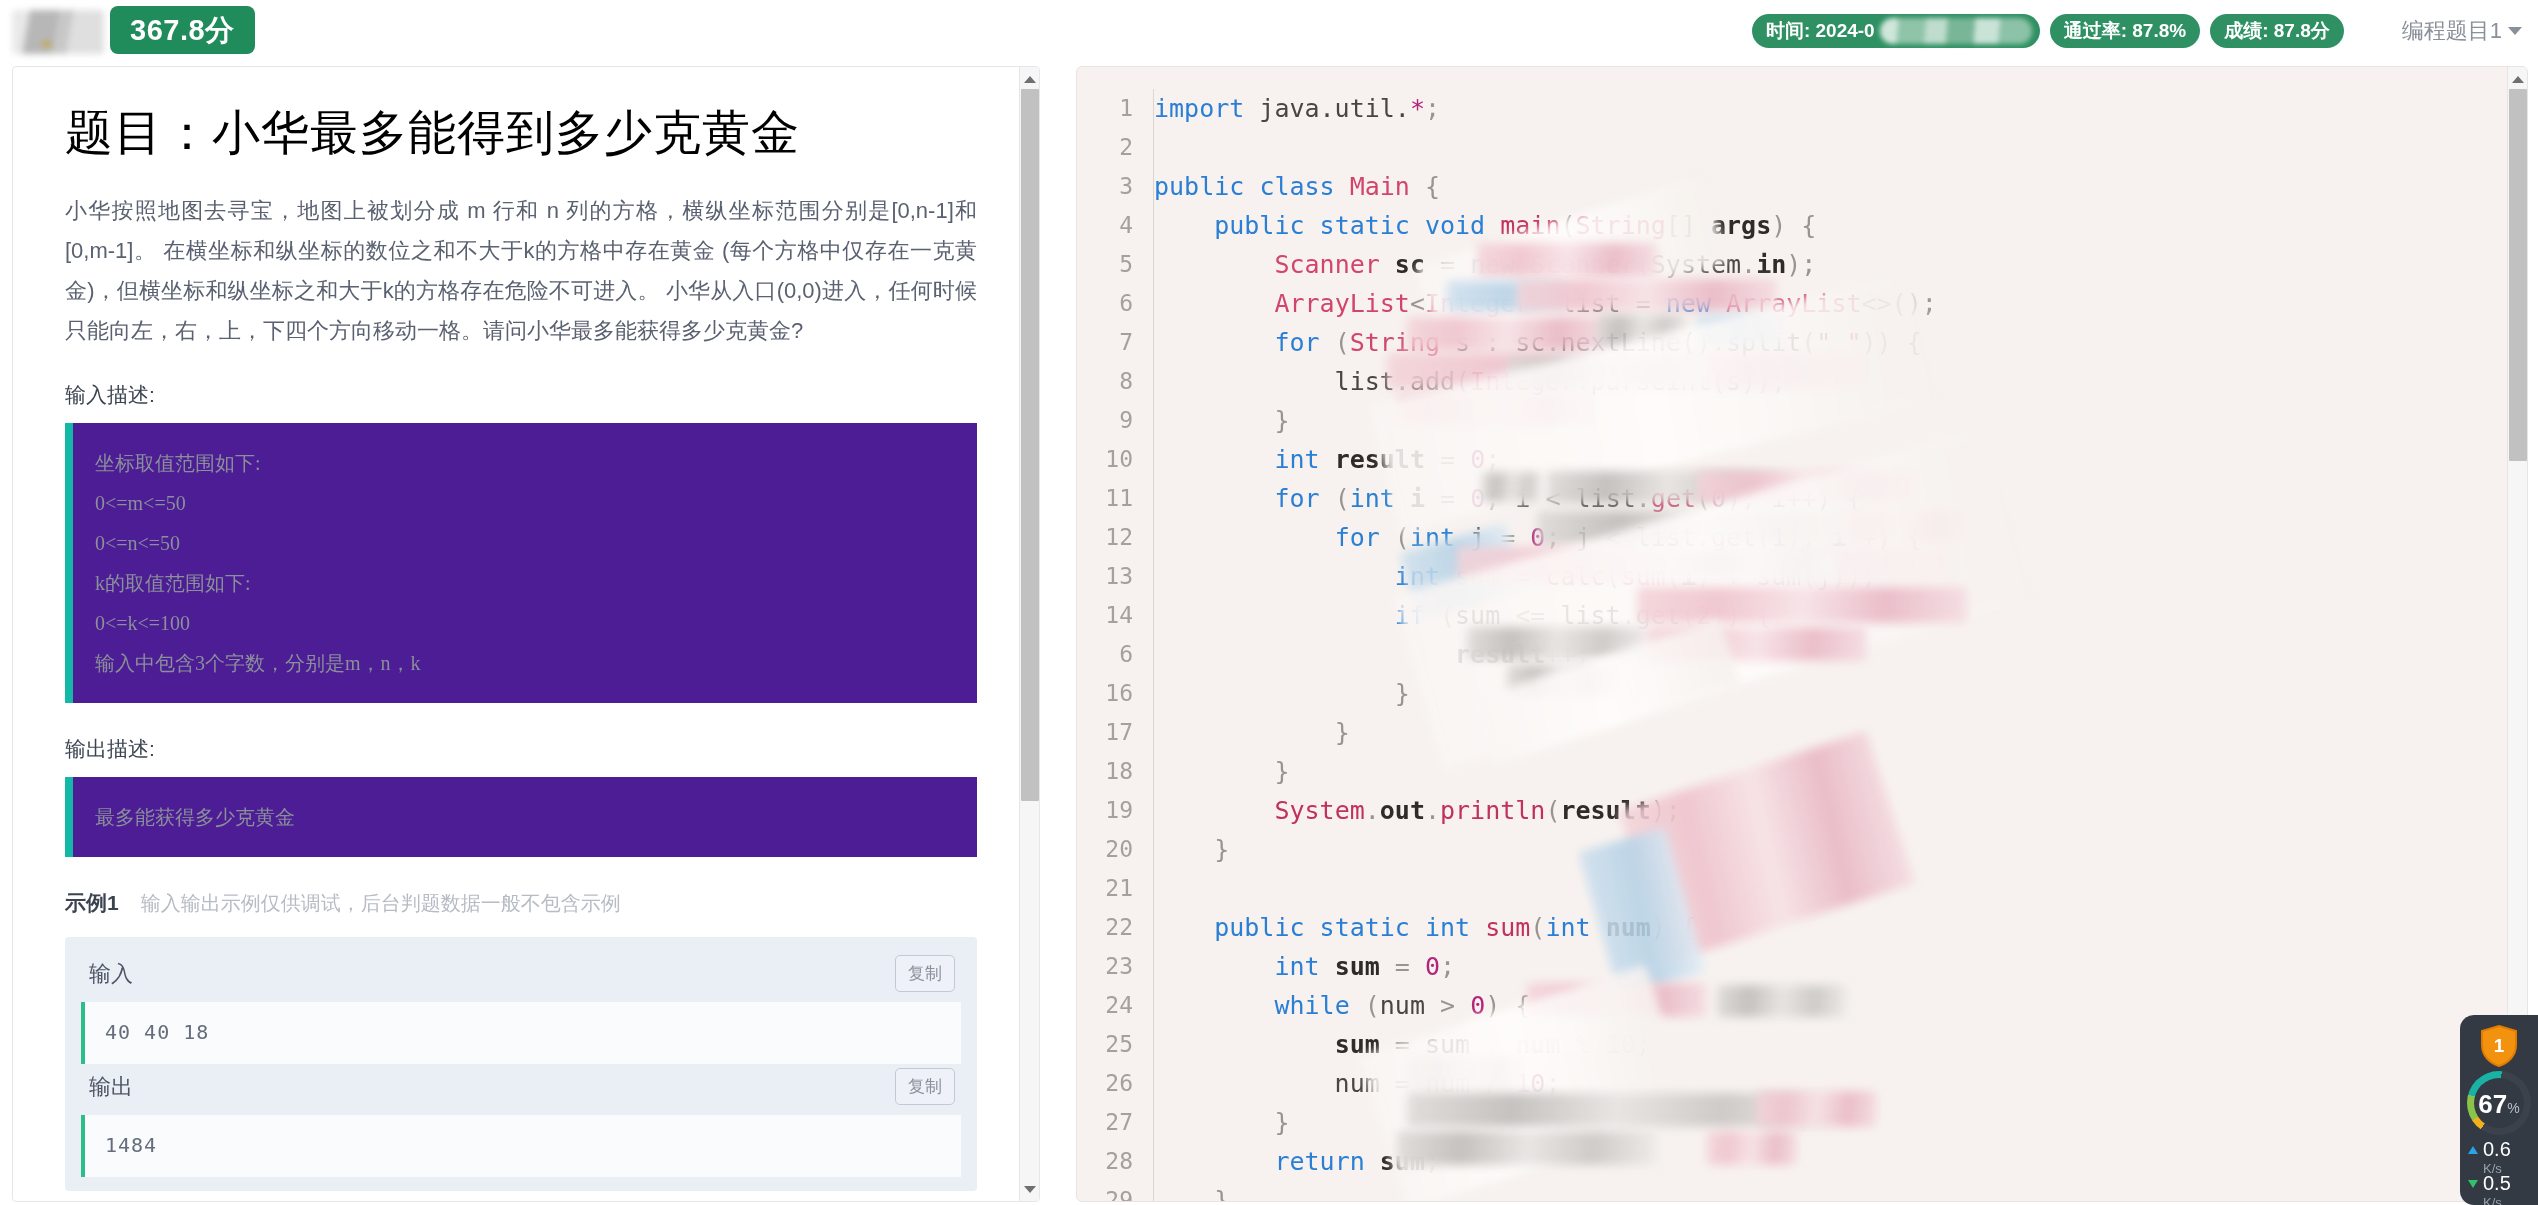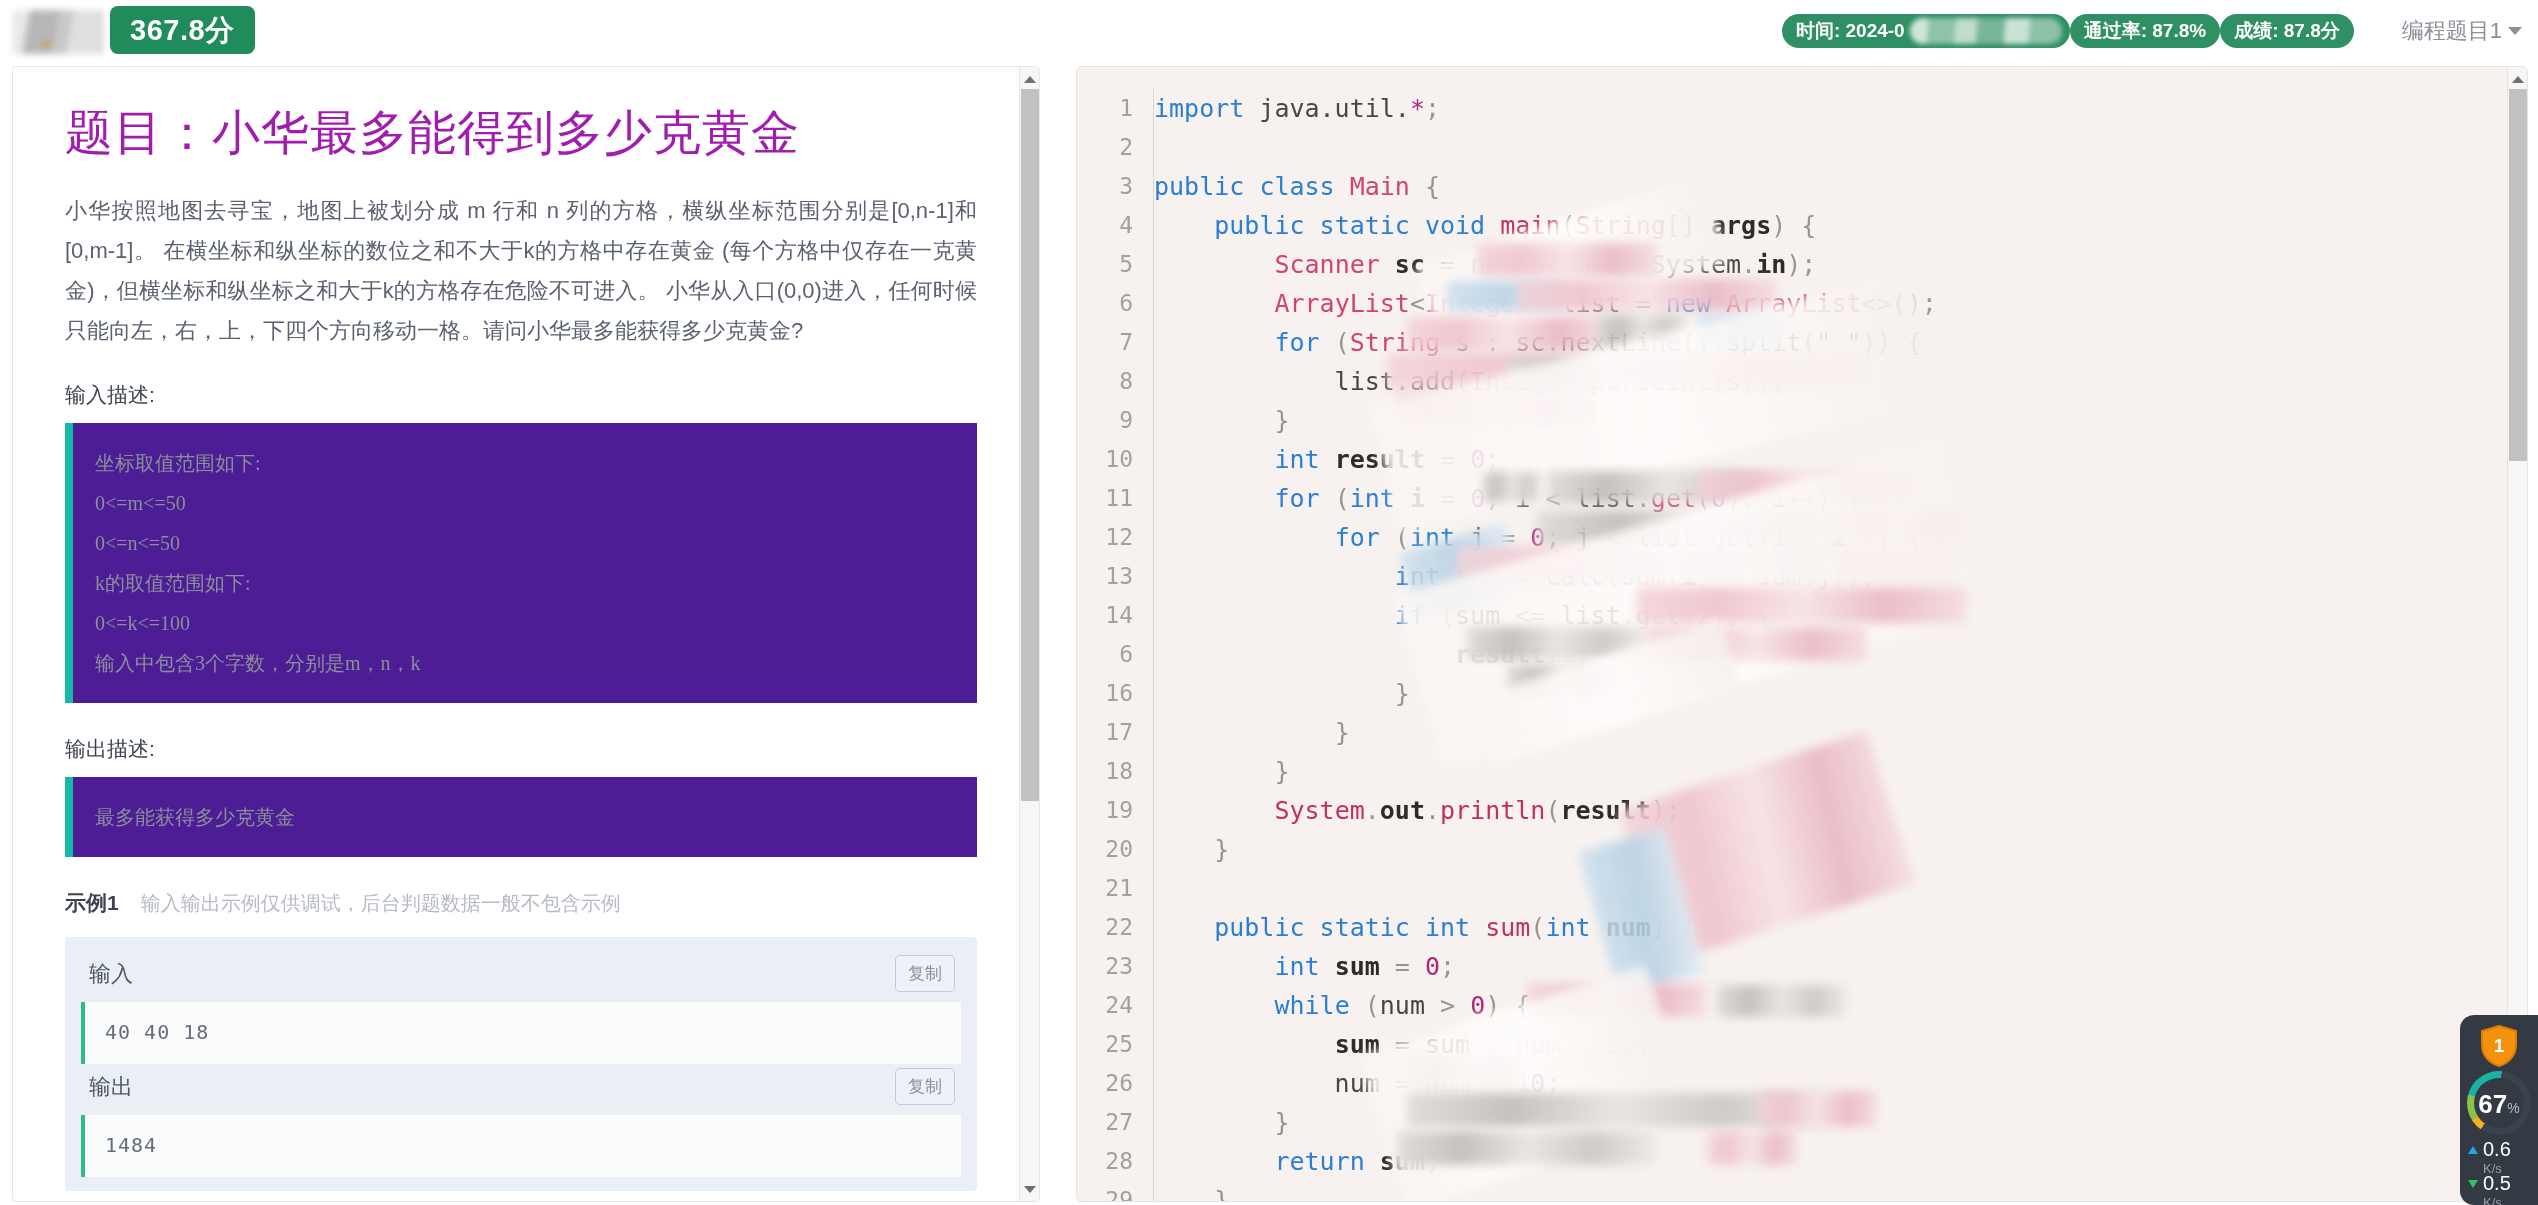--- a/index.html
+++ b/index.html
@@ -37,21 +37,21 @@
     border-radius: 8px;
     color: #ffffff;
     font-size: 29px; font-weight: bold;
     line-height: 48px;
     letter-spacing: .5px;
     white-space: nowrap;
   }
 
   .hdr-right {
     position: absolute; right: 8px; top: 14px;
-    display: flex; align-items: center; 
+    display: flex; align-items: center; gap: 10px;
   }
   .pill {
     position: relative;
     height: 34px; line-height: 34px;
     padding: 0 14px;
     background: #2f9163;
     border-radius: 17px;
     color: #ffffff;
     font-size: 19px; font-weight: bold;
     white-space: nowrap;
@@ -92,21 +92,21 @@
     overflow: hidden;
   }
   .panel-left-inner {
     position: absolute; left: 0; top: 0;
     width: 1008px; height: 100%;
     padding: 34px 44px 0 52px;
   }
 
   .prob-title {
     font-size: 48px; font-weight: 500;
-    color: #a21caf;
+    color: #000000;
     letter-spacing: 1px;
     margin-bottom: 26px;
     white-space: nowrap;
   }
   .prob-desc {
     font-size: 22px; line-height: 40px;
     color: #5a6170;
     text-align: justify;
     margin-bottom: 30px;
   }

